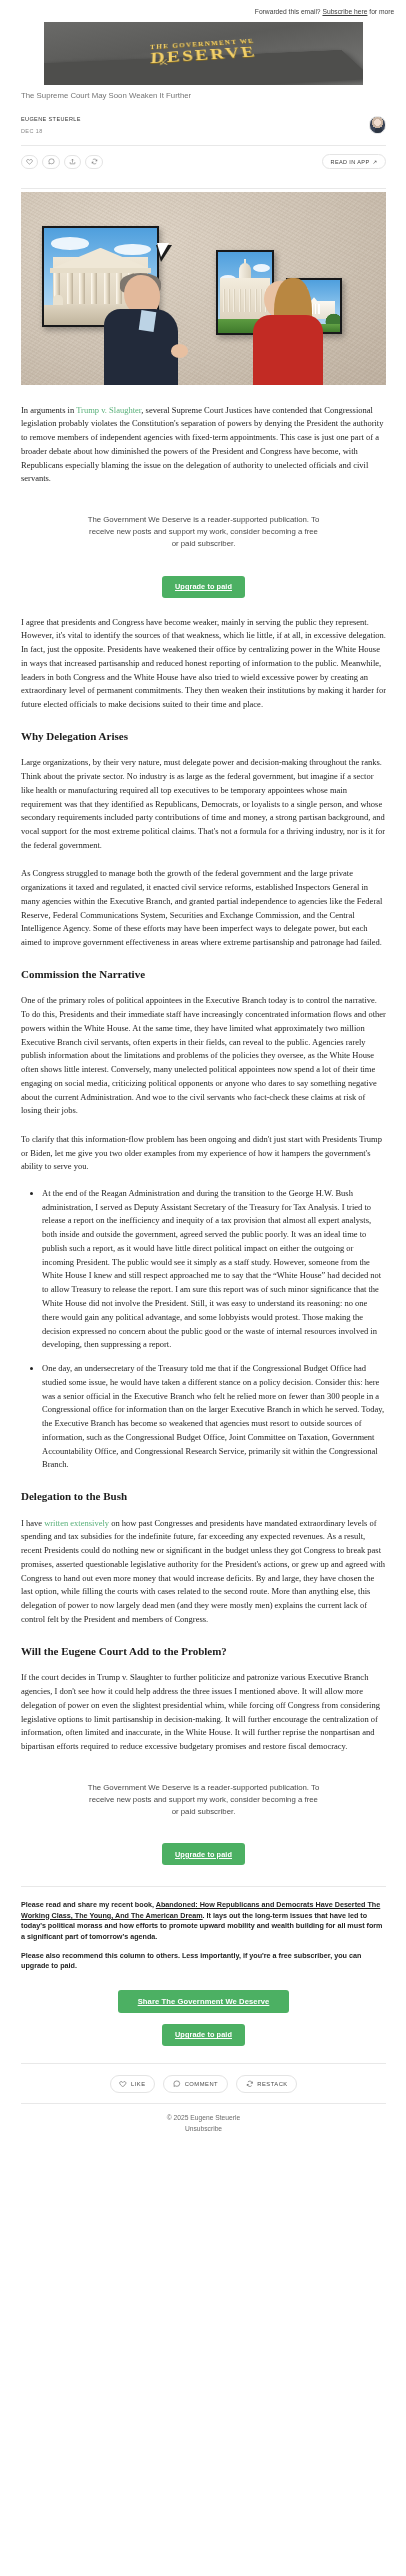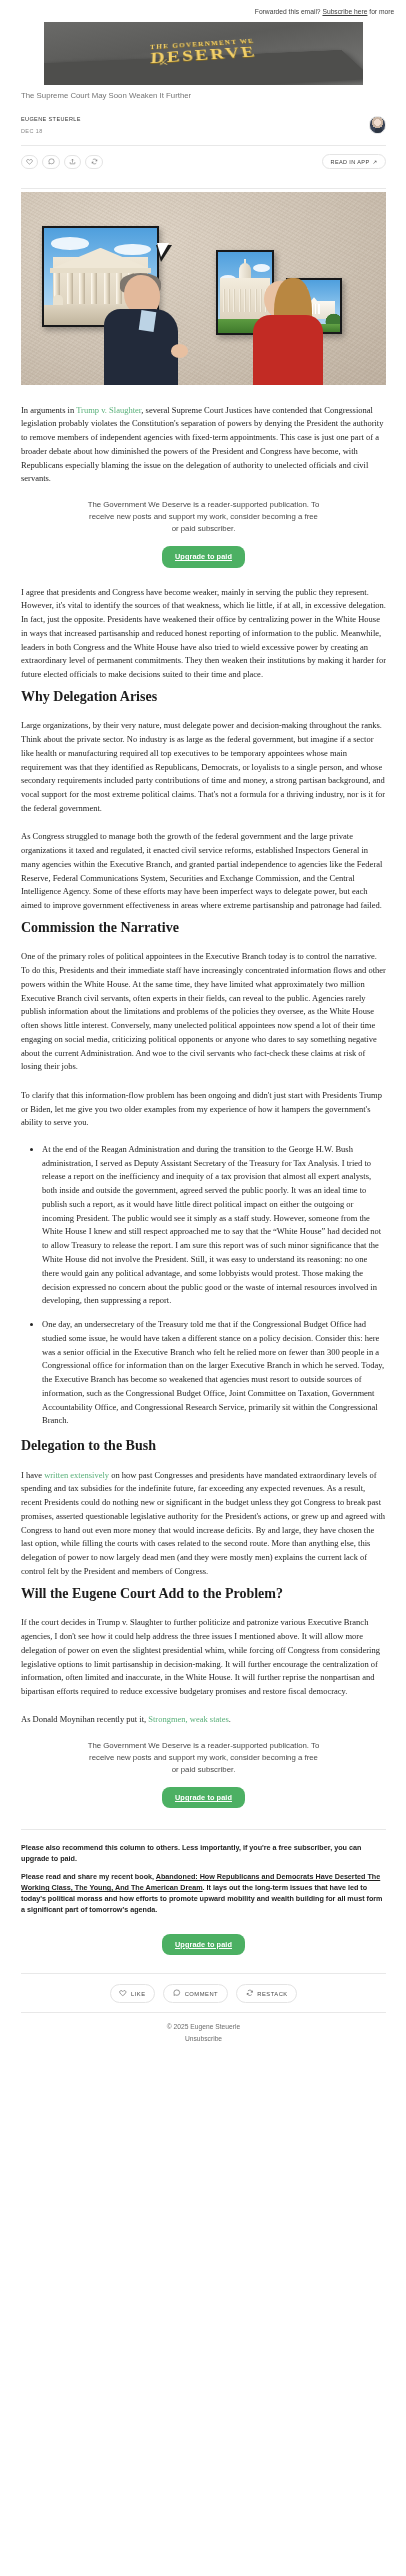--- a/index.html
+++ b/index.html
@@ -228,51 +228,51 @@
     font-family:"Liberation Serif", serif;
     font-size:8.5px;
     line-height:1.62;
     color:#242424;
     margin:14.5px 0 0 0;
   }
   p.body.first { margin-top:18.6px; }
   a.inline { color:#5ab07a; text-decoration:none; }
   h2.section {
     font-family:"Liberation Serif", serif;
-    font-size:14px;
+    font-size:11px;
     font-weight:700;
     color:#1d1d1d;
-    margin:7px 0 0 0;
+    margin:18px 0 0 0;
   }
   ul.bullets { margin:12.8px 0 0 0; padding-left:21px; }
   ul.bullets li {
     font-family:"Liberation Serif", serif;
     font-size:8.5px;
     line-height:1.62;
     color:#242424;
     margin-bottom:10px;
   }
 
   
   .cta-block { text-align:center; padding:12.8px 23px 3.5px 23px; }
   .cta-text {
     font-size:7.8px;
     line-height:1.55;
     color:#4a4a4a;
     max-width:233px;
-    margin:0 auto;
+    margin:15px auto;
   }
   .btn-green {
     display:inline-block;
     background:#4cb063;
     color:#ffffff;
     font-size:7.3px;
     font-weight:700;
     padding:6.4px 12.8px;
-    border-radius:8px;
+    border-radius:3px;
     margin-top:10.5px;
     letter-spacing:0.1px;
   }
   .btn-green.wide { padding:7px 20px; font-size:7.6px; }
 
   
   .foot-divider { border:0;border-top:0.6px solid #e8e8e8; margin:17.4px 21px 0 21px; }
   .promo { padding:12.8px 21px 0 21px; }
   .promo p {
     font-size:7.2px;
@@ -495,38 +495,38 @@
       <li>One day, an undersecretary of the Treasury told me that if the Congressional Budget Office had studied some issue, he would have taken a different stance on a policy decision. Consider this: here was a senior official in the Executive Branch who felt he relied more on fewer than 300 people in a Congressional office for information than on the larger Executive Branch in which he served. Today, the Executive Branch has become so weakened that agencies must resort to outside sources of information, such as the Congressional Budget Office, Joint Committee on Taxation, Government Accountability Office, and Congressional Research Service, primarily sit within the Congressional Branch.</li>
     </ul>
 
     <h2 class="section">Delegation to the Bush</h2>
     <p class="body">
       <span>I have </span><a class="inline" href="#">written extensively</a><span> on how past Congresses and presidents have mandated extraordinary levels of spending and tax subsidies for the indefinite future, far exceeding any expected revenues. As a result, recent Presidents could do nothing new or significant in the budget unless they got Congress to break past promises, asserted questionable legislative authority for the President's actions, or grew up and agreed with Congress to hand out even more money that would increase deficits. By and large, they have chosen the last option, while filling the courts with cases related to the second route. More than anything else, this delegation of power to now largely dead men (and they were mostly men) explains the current lack of control felt by the President and members of Congress.</span>
     </p>
 
     <h2 class="section">Will the Eugene Court Add to the Problem?</h2>
     <p class="body">If the court decides in Trump v. Slaughter to further politicize and patronize various Executive Branch agencies, I don't see how it could help address the three issues I mentioned above. It will allow more delegation of power on even the slightest presidential whim, while forcing off Congress from considering legislative options to limit partisanship in decision-making. It will further encourage the centralization of information, often limited and inaccurate, in the White House. It will further reprise the nonpartisan and bipartisan efforts required to reduce excessive budgetary promises and restore fiscal democracy.</p>
-    <p class="body">
-      <span>As Donald Moynihan recently put it, </span><a class="inline" href="#">Strongmen, weak states</a><span>.</span>
-    </p>
 
     <div class="cta-block">
       <div class="cta-text">The Government We Deserve is a reader-supported publication. To receive new posts and support my work, consider becoming a free or paid subscriber.</div>
       <a class="btn-green" href="#">Upgrade to paid</a>
     </div>
   </div>
 
   <hr class="foot-divider">
 
   <div class="promo">
-    <p>Please also recommend this column to others. Less importantly, if you're a free subscriber, you can upgrade to paid.</p>
     <p>
       <span>Please read and share my recent book, </span><a href="#">Abandoned: How Republicans and Democrats Have Deserted The Working Class, The Young, And The American Dream</a><span>. It lays out the long-term issues that have led to today's political morass and how efforts to promote upward mobility and wealth building for all must form a significant part of tomorrow's agenda.</span>
     </p>
-
+    <p>Please also recommend this column to others. Less importantly, if you're a free subscriber, you can upgrade to paid.</p>
+
+    <div class="cta-center">
+      <a class="btn-green wide" href="#">Share The Government We Deserve</a>
+    </div>
     <div class="cta-center">
       <a class="btn-green" href="#">Upgrade to paid</a>
     </div>
   </div>
 
   <hr class="foot-divider">
 
   <div class="engage">
     <div class="epill">
       <span>

